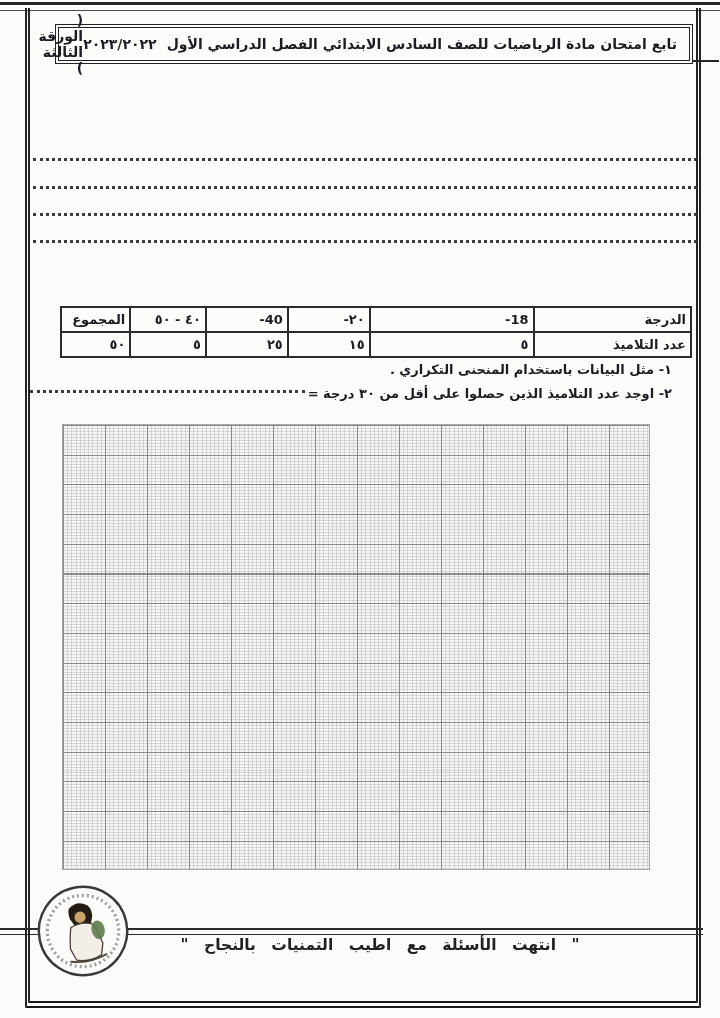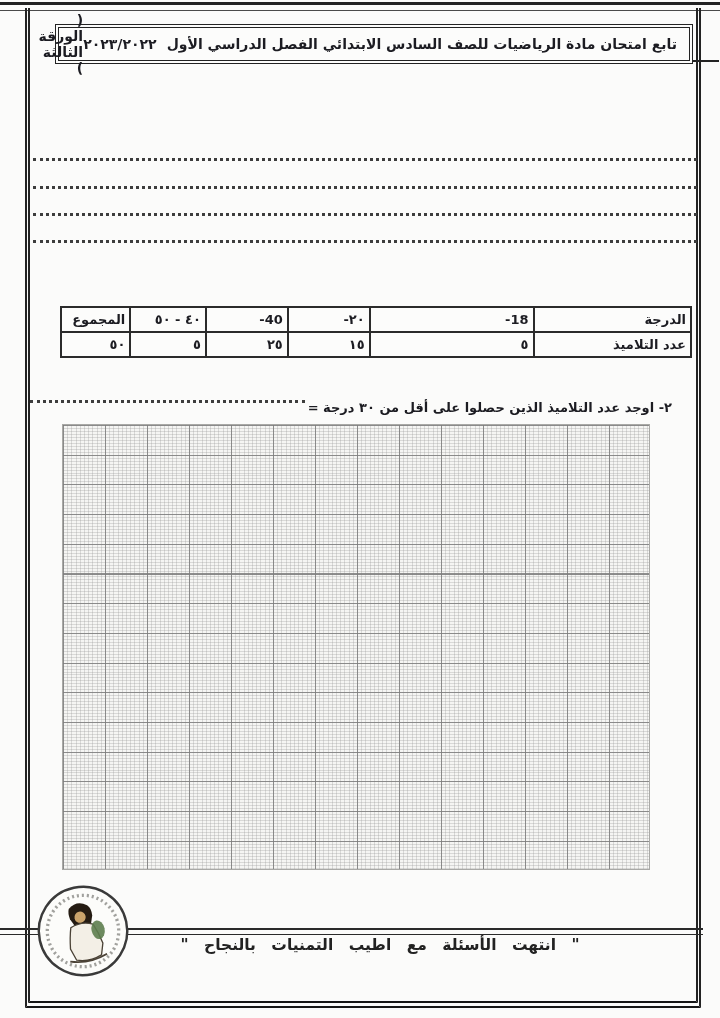--- a/index.html
+++ b/index.html
@@ -38,21 +38,21 @@
 
   table.grades{position:absolute;left:60px;top:306px;width:632px;
     border-collapse:collapse;direction:rtl;table-layout:fixed;
     font-size:13px;font-weight:700;background:#fcfcfb;}
   table.grades th,table.grades td{border:2px solid #2b2b2b;padding:1px 4px;
     height:21px;text-align:right;}
   table.grades{border:2px solid #222;}
 
   .instr{position:absolute;right:48px;direction:rtl;font-size:13px;font-weight:700;}
   .instr-flex{position:absolute;right:48px;left:30px;direction:rtl;display:flex;
-    align-items:flex-start;font-size:13px;font-weight:700;margin-top:14px;}
+    align-items:center;font-size:13px;font-weight:700;}
   .fill-dots{flex:1;border-bottom:3px dotted #3d3d3d;margin-bottom:4px;margin-right:3px;}
 
   
   .grid{position:absolute;left:62px;top:424px;width:588px;height:446px;
     background-color:#f5f5f3;border:1px solid #a9a9a6;box-sizing:border-box;
     background-image:
       repeating-linear-gradient(to bottom, rgba(125,125,125,.85) 0 1px, transparent 1px 29.7px),
       repeating-linear-gradient(to right,  rgba(125,125,125,.85) 0 1px, transparent 1px 42px),
       repeating-linear-gradient(to bottom, rgba(150,150,150,.30) 0 1px, transparent 1px 2.97px),
       repeating-linear-gradient(to right,  rgba(150,150,150,.30) 0 1px, transparent 1px 4.2px);
@@ -115,20 +115,21 @@
       <td>عدد التلاميذ</td>
       <td>٥</td>
       <td>١٥</td>
       <td>٢٥</td>
       <td>٥</td>
       <td>٥٠</td>
     </tr>
   </tbody>
     </table>
 
+  <div class="instr" style="top:362px">١- مثل البيانات باستخدام المنحنى التكراري .</div>
   <div class="instr-flex" style="top:386px">
     <span>٢- اوجد عدد التلاميذ الذين حصلوا على أقل من ٣٠ درجة = </span>
     <span class="fill-dots"></span>
   </div>
 
   <div class="grid"></div>
 
   <div class="footer-line"></div>
 
   <div class="stamp">

